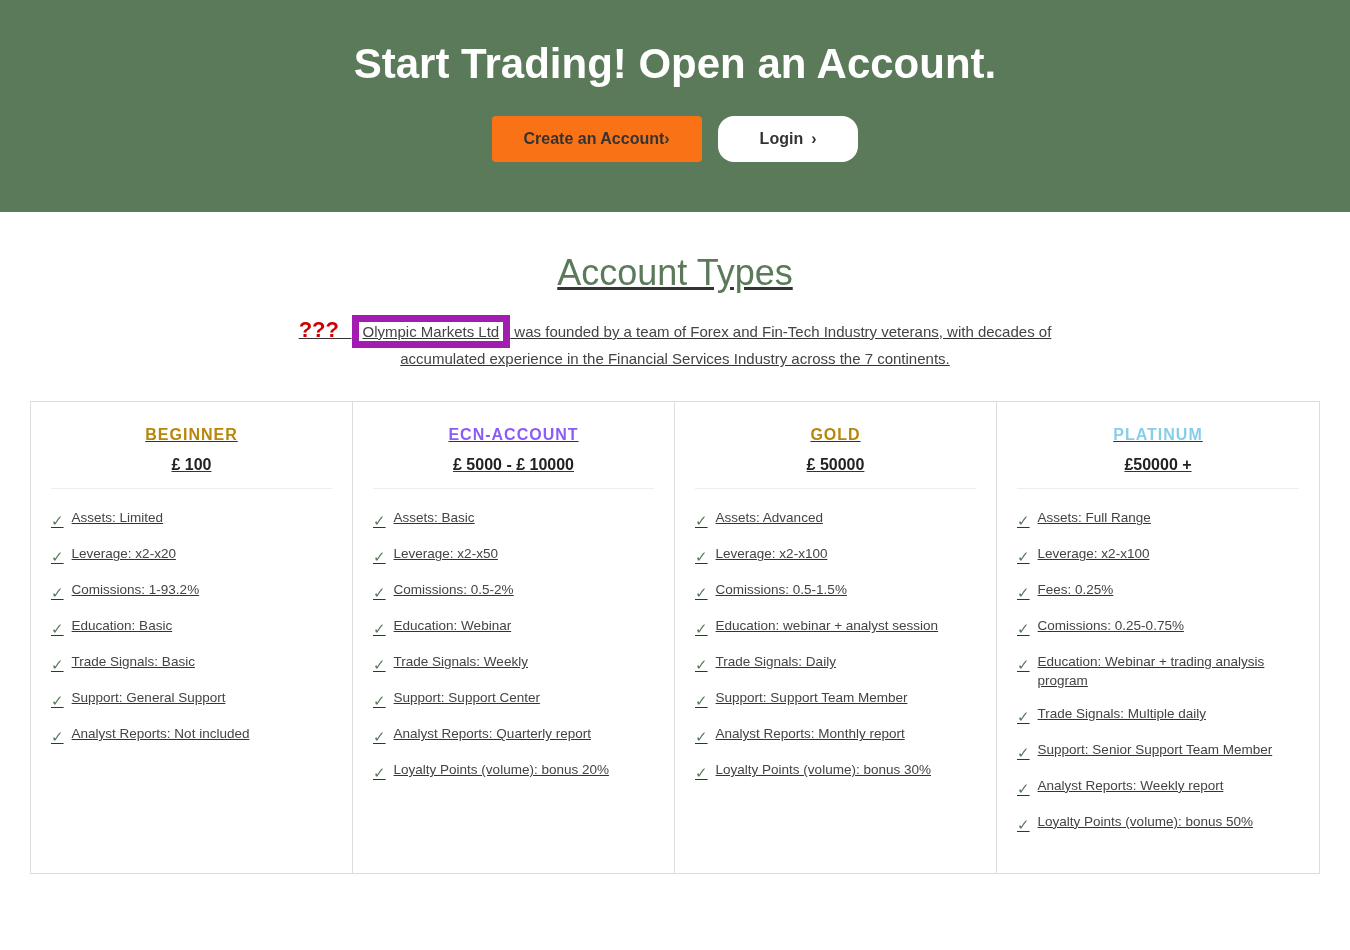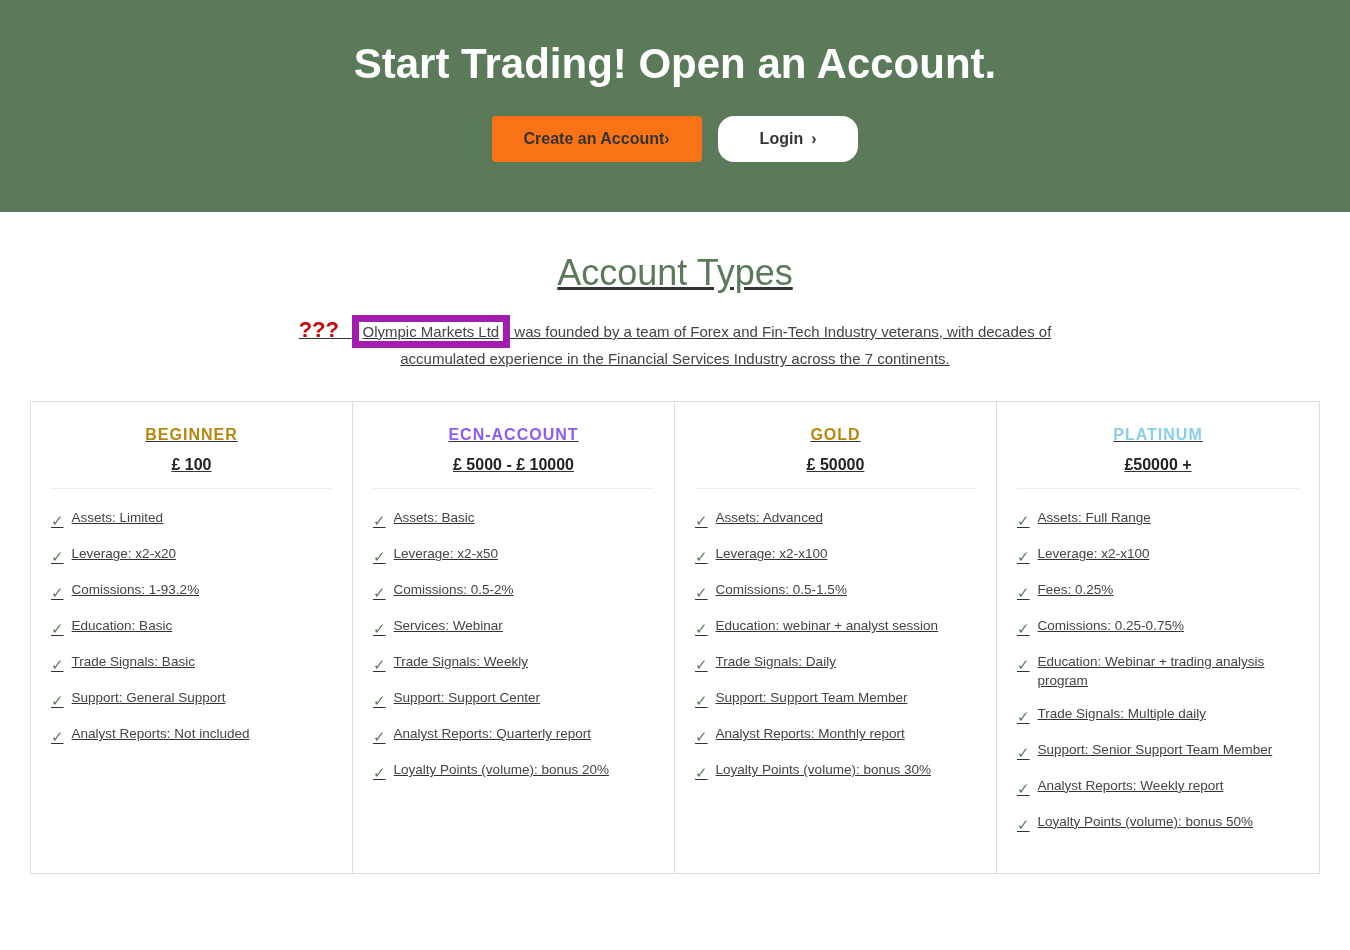--- a/index.html
+++ b/index.html
@@ -214,21 +214,21 @@
         <li>
             <i class="check-icon">✓</i>
             <span>Leverage: x2-x50</span>
           </li>
         <li>
             <i class="check-icon">✓</i>
             <span>Comissions: 0.5-2%</span>
           </li>
         <li>
             <i class="check-icon">✓</i>
-            <span>Services: Webinar</span>
+            <span>Education: Webinar</span>
           </li>
         <li>
             <i class="check-icon">✓</i>
             <span>Trade Signals: Weekly</span>
           </li>
         <li>
             <i class="check-icon">✓</i>
             <span>Support: Support Center</span>
           </li>
         <li>

